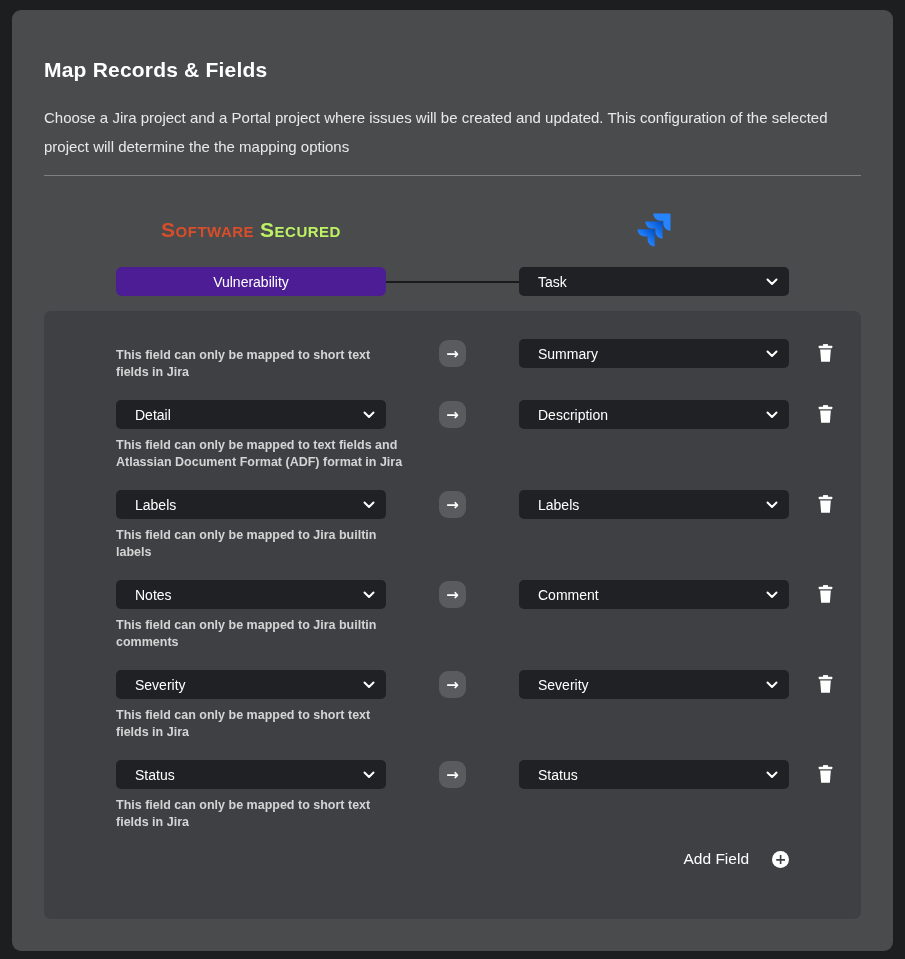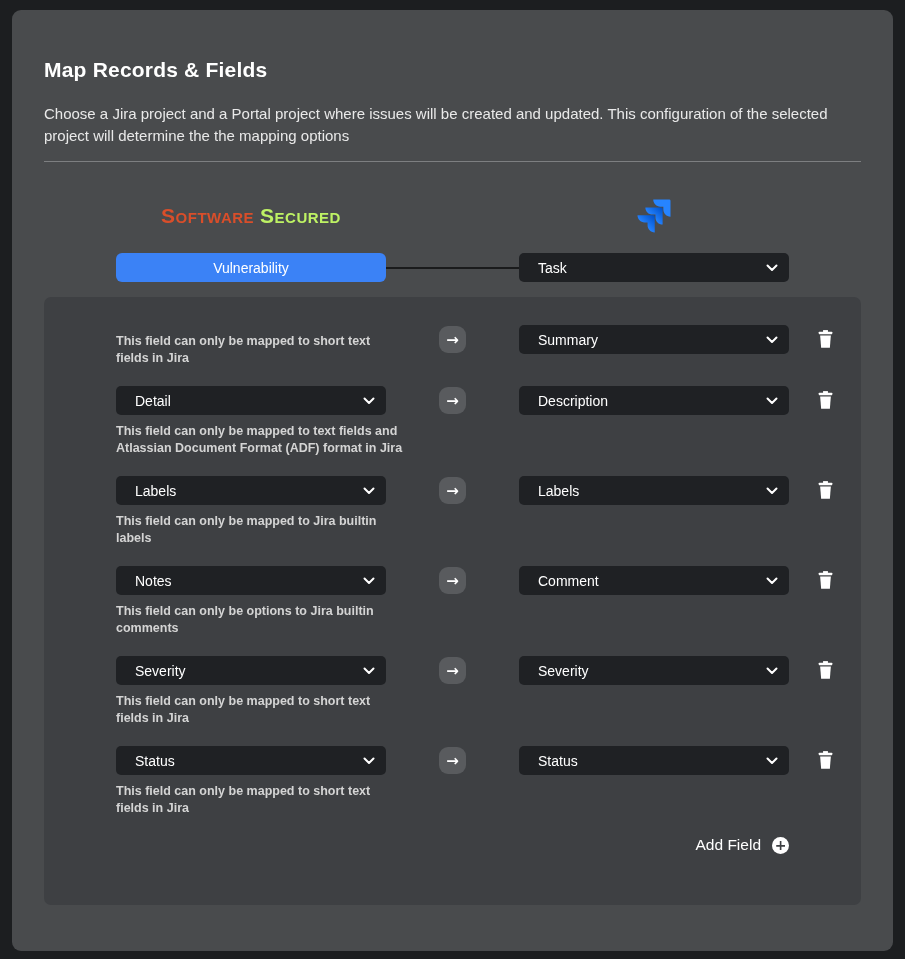--- a/index.html
+++ b/index.html
@@ -19,21 +19,21 @@
   .page-title {
     color: #ffffff;
     font-size: 21px;
     font-weight: 700;
     letter-spacing: .2px;
   }
   .page-desc {
     margin-top: 21px;
     color: #e9e9e9;
     font-size: 15px;
-    line-height: 22px;
+    line-height: 29px;
     max-width: 815px;
   }
   .divider {
     margin-top: 14px;
     border: none;
     border-top: 1px solid #7d7f81;
     height: 0;
   }
   .grid {
     display: grid;
@@ -52,21 +52,21 @@
     white-space: nowrap;
   }
   .brand .w1 { color: #d94e2a; margin-right: 6px; }
   .brand .w2 { color: #bef264; }
   .jira-logo { grid-column: 4; justify-self: center; height: 44px; }
   
   .record-row { margin-top: 13px; align-items: center; }
   .pill {
     grid-column: 2;
     width: 270px; height: 29px;
-    background: #3b82f6;
+    background: #4c1d95;
     border-radius: 6px;
     color: #ffffff;
     font-size: 14px;
     display: flex; align-items: center; justify-content: center;
   }
   .connector { grid-column: 3; height: 2px; width: 100%; background: #1a1b1c; align-self: center; }
   
   .select-wrap { position: relative; width: 270px; }
   select.sel {
     appearance: none; -webkit-appearance: none; -moz-appearance: none;
@@ -131,21 +131,21 @@
   
   .addfield-row { margin-top: 18px; }
   .add-btn {
     grid-column: 4;
     justify-self: end;
     background: transparent;
     border: none;
     color: #ffffff;
     font-size: 15.5px;
     font-family: "Liberation Sans", sans-serif;
-    display: inline-flex; align-items: center; gap: 11px;
+    display: inline-flex; align-items: center; gap: 23px;
     cursor: pointer;
   }
   .plus-circle {
     width: 17px; height: 17px;
     border-radius: 50%;
     background: #ffffff;
     color: #3e4043;
     font-size: 14px;
     font-weight: 700;
     line-height: 16px;
@@ -323,21 +323,21 @@
       <div class="select-wrap">
         <select class="sel">
           <option>Notes</option>
         </select>
         <span class="chev">
           <svg width="12" height="8" viewBox="0 0 12 8">
                   <path d="M1.5 1.5 L6 6 L10.5 1.5" stroke="#ffffff" stroke-width="2" fill="none" stroke-linecap="round" stroke-linejoin="round"></path>
                 </svg>
         </span>
       </div>
-      <div class="helper">This field can only be options to Jira builtin comments</div>
+      <div class="helper">This field can only be mapped to Jira builtin comments</div>
     </div>
     <div class="c3">
       <button class="arrow-btn">
         <span>→</span>
       </button>
     </div>
     <div class="c4">
       <div class="select-wrap">
         <select class="sel">
           <option>Comment</option>

